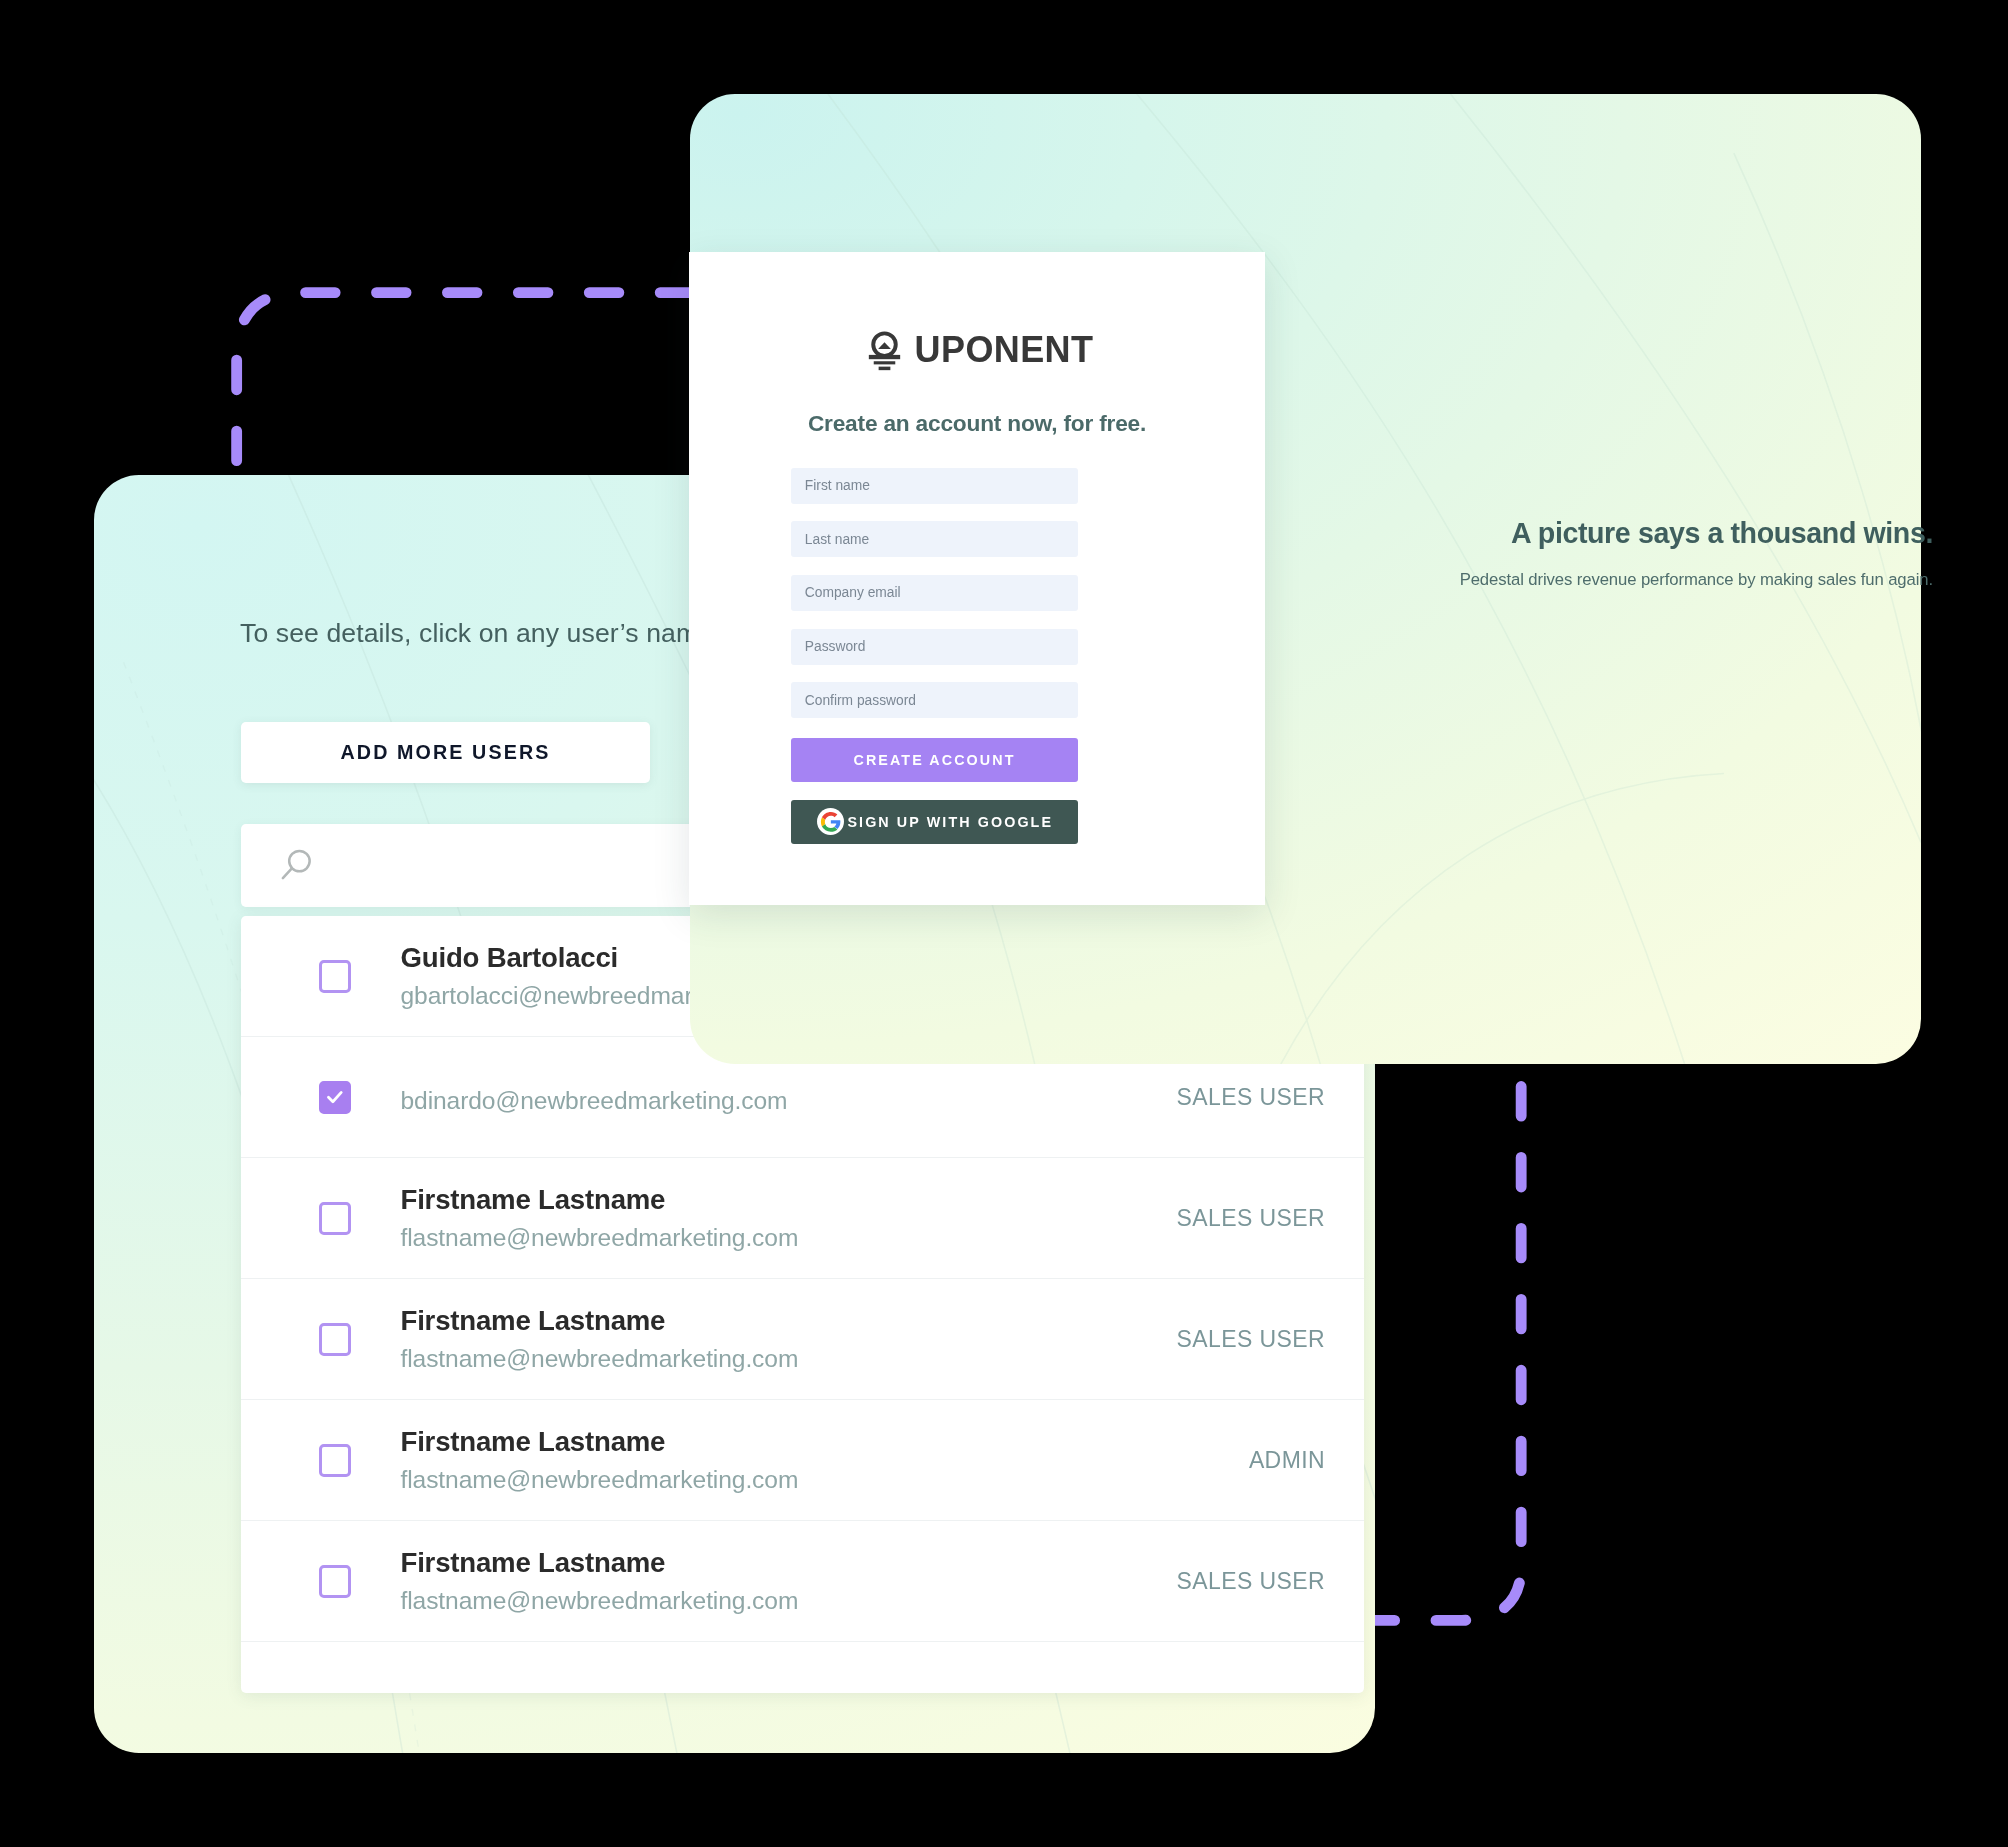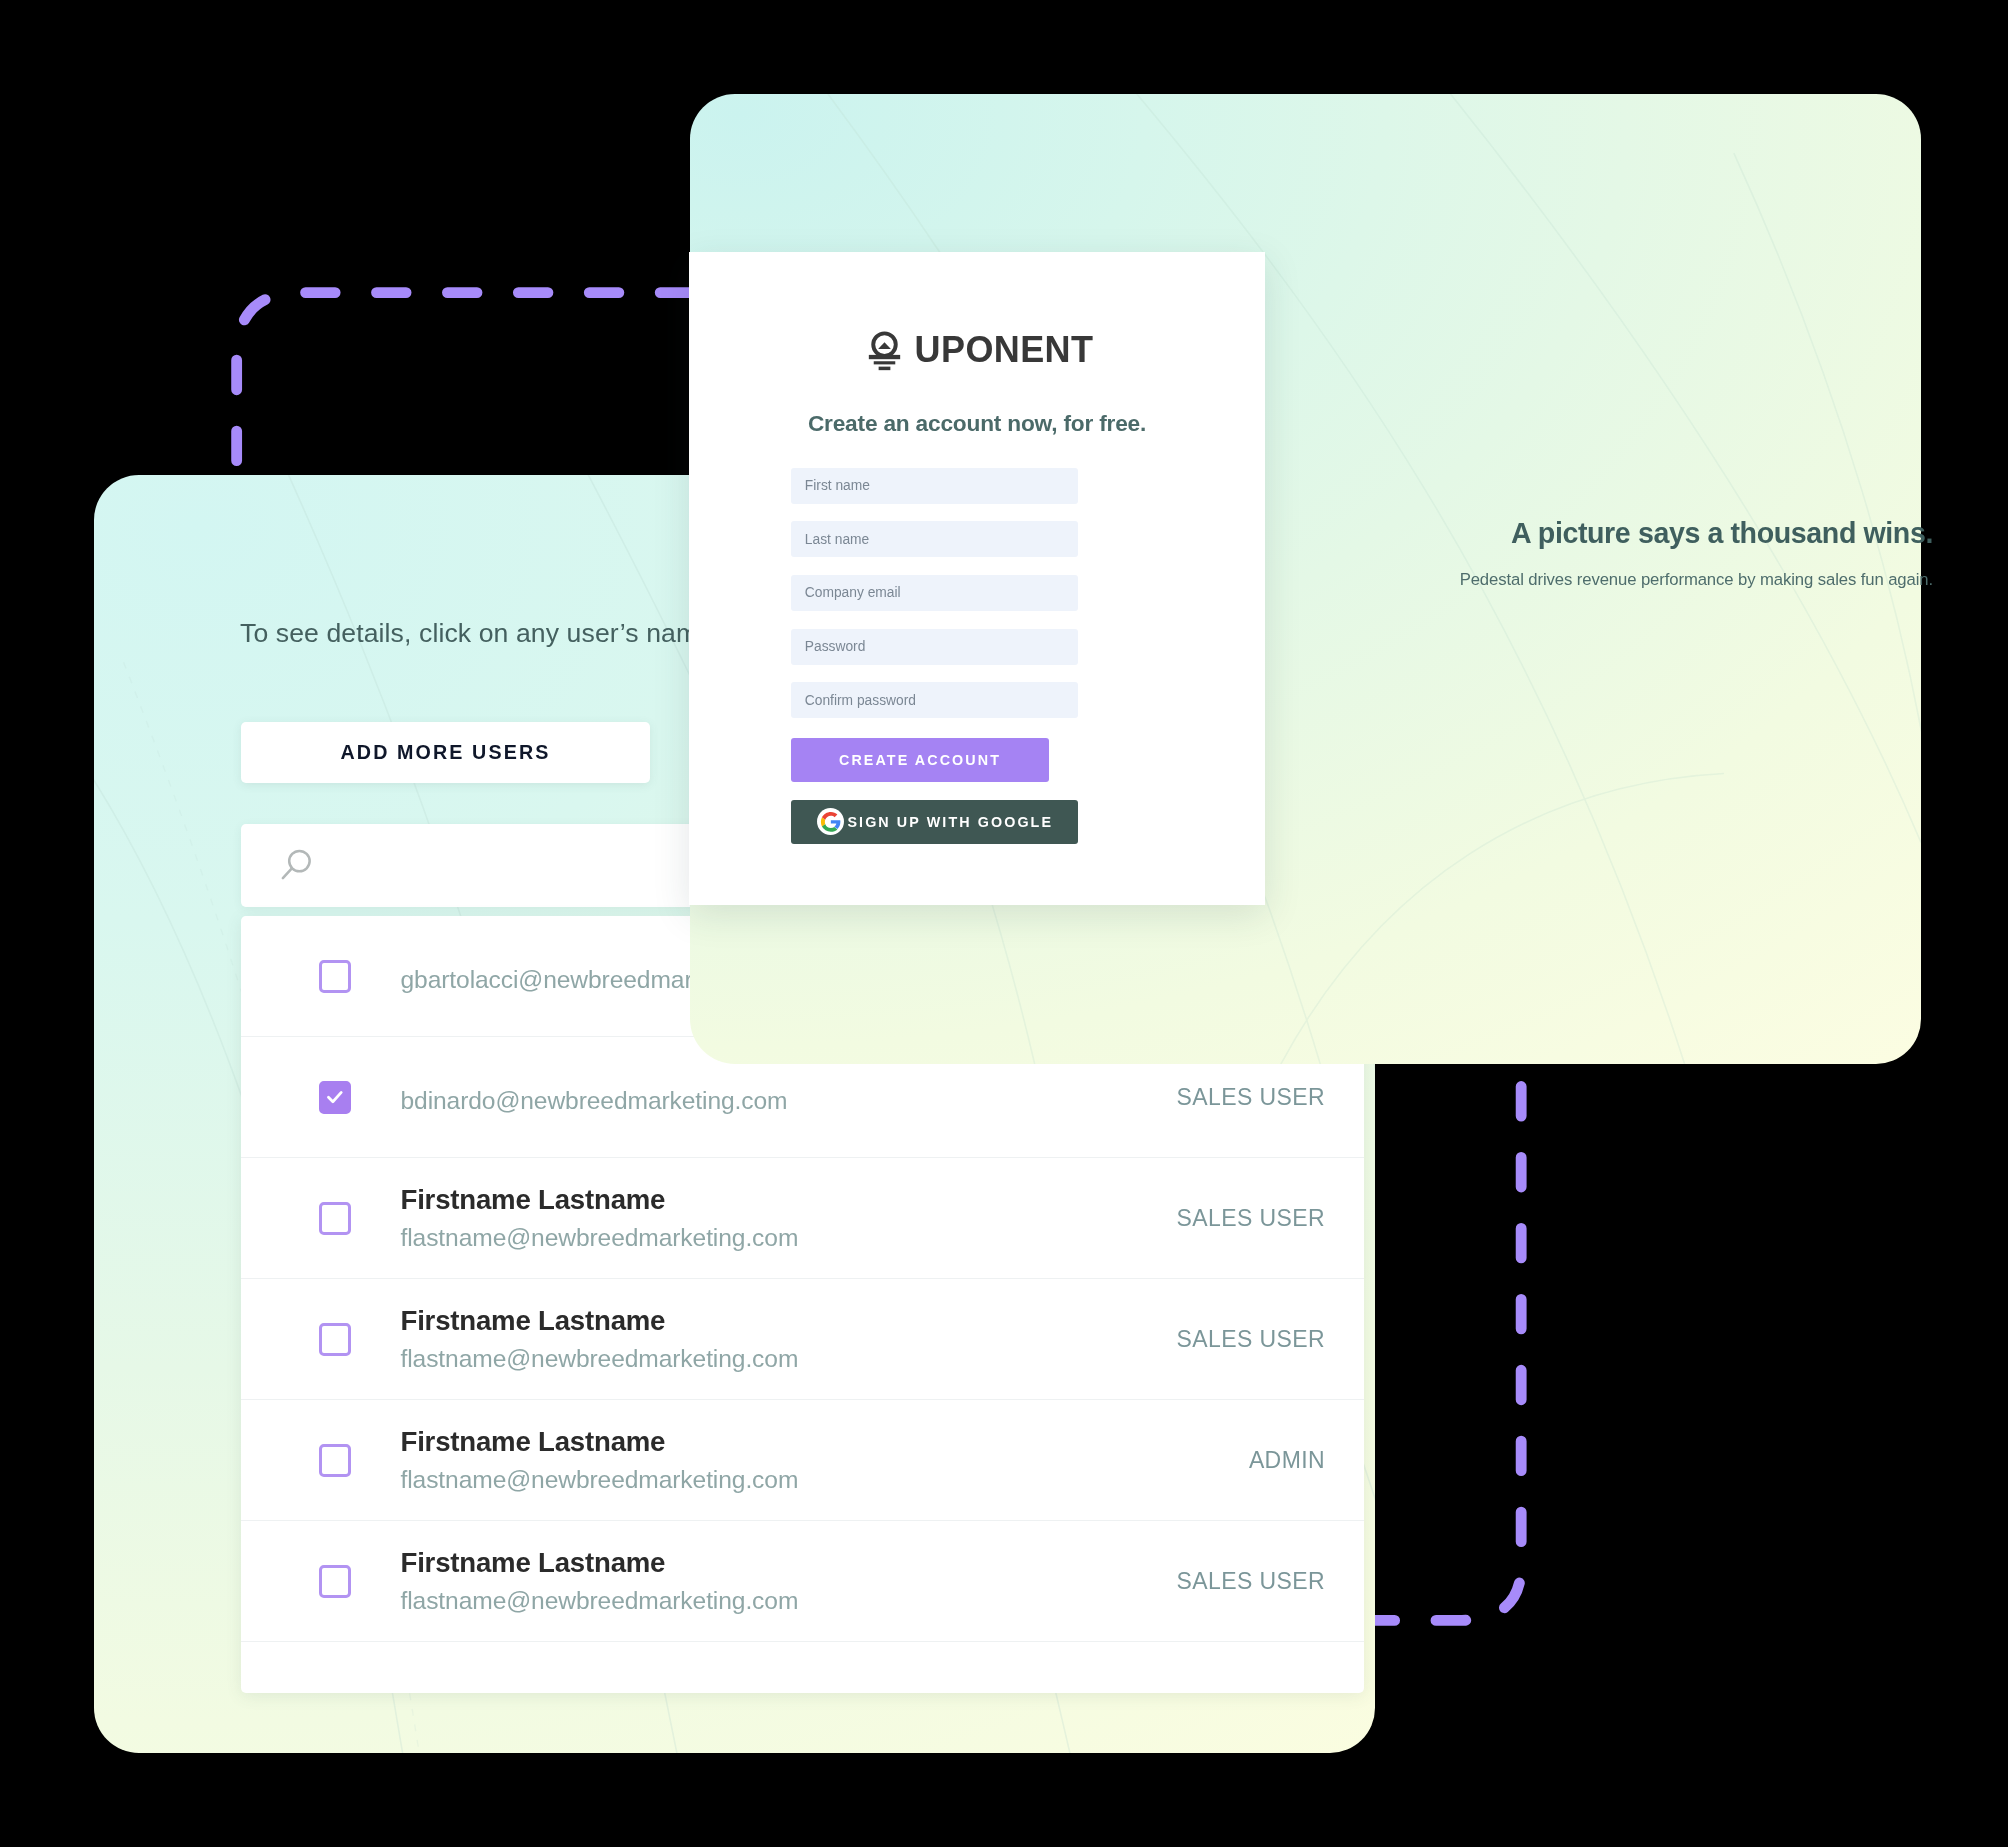--- a/index.html
+++ b/index.html
@@ -108,21 +108,21 @@
   }
   .field {
     margin-top: 17.7px; height: 36px; width: 287px;
     background: #eef3fb; border: none; border-radius: 3px;
     padding-left: 13.8px; font-size: 13.8px; color: #7b8794;
     font-family: "Liberation Sans", sans-serif;
   }
   .field::placeholder { color: #7b8794; }
   .field:first-of-type { margin-top: 30.5px; }
   #create-account-btn {
-    margin-top: 19.7px; width: 258px; height: 44px;
+    margin-top: 19.7px; width: 287px; height: 44px;
     background: #a583f3; border: none; border-radius: 3px;
     color: #fff; font-size: 14.3px; font-weight: 700; letter-spacing: 2.1px;
     cursor: pointer;
   }
   #google-btn {
     margin-top: 17.7px; width: 287px; height: 44px;
     background: #3f5753; border: none; border-radius: 3px;
     color: #fff; font-size: 14.3px; font-weight: 700; letter-spacing: 2.1px;
     display: flex; align-items: center; cursor: pointer;
   }
@@ -175,20 +175,21 @@
       <circle cx="22" cy="14.5" r="10.5" fill="none" stroke="#b3b8b8" stroke-width="2.6"></circle>
       <line x1="14.2" y1="22" x2="5" y2="32" stroke="#b3b8b8" stroke-width="2.6" stroke-linecap="round"></line>
     </svg>
     <input class="search-input-area" style="border: none; outline: none; background: transparent; font-size: 23.6px; color: rgb(90, 107, 107);" placeholder="">
   </div>
 
   <div id="users-list">
       <div class="urow">
         <div class="cbox"></div>
         <div class="uinfo">
+          <div class="uname">Guido Bartolacci</div>
           <div class="umail">gbartolacci@newbreedmark</div>
         </div>
         <div class="urole"></div>
       </div>
       <div class="urow">
         <div class="cbox checked">
           <svg class="tick" width="19.7" height="19.7" viewBox="0 0 20 20">
             <path d="M3.5 10.5 L8 15 L16.5 5.5" fill="none" stroke="#fff" stroke-width="2.8" stroke-linecap="round" stroke-linejoin="round"></path>
           </svg>
         </div>

